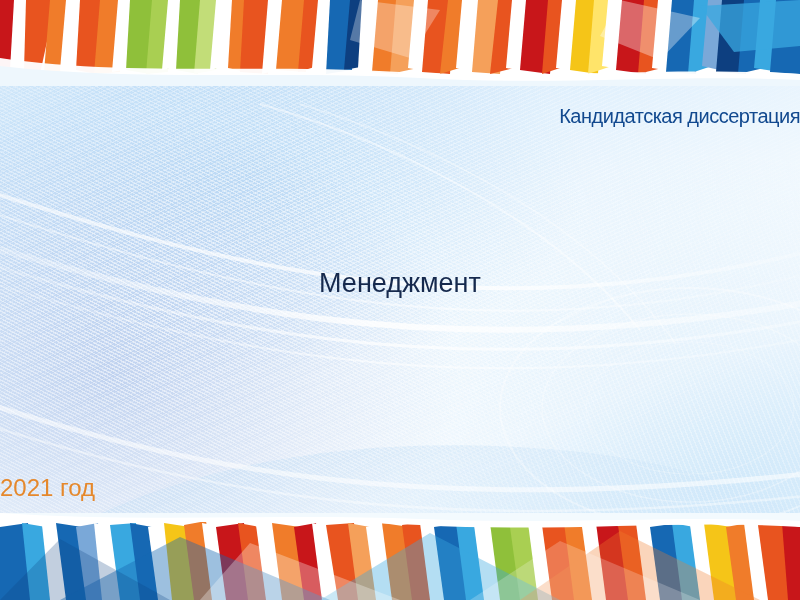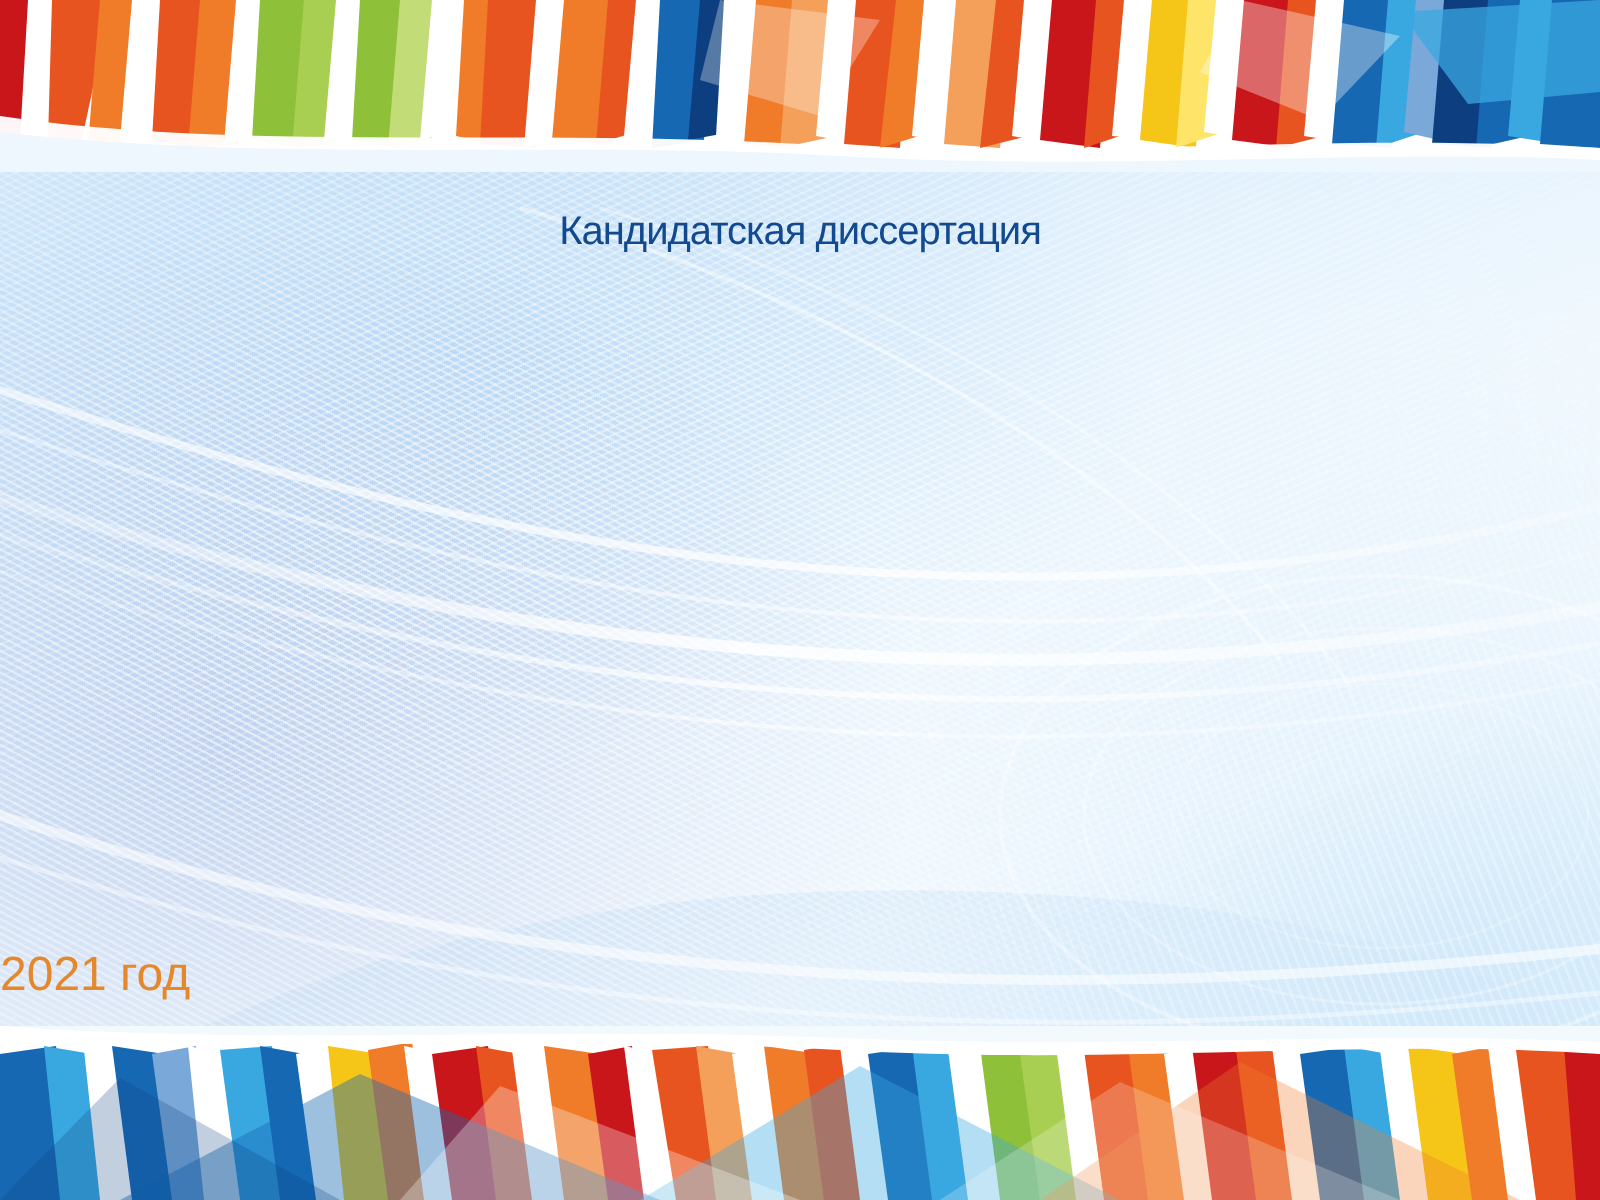--- a/index.html
+++ b/index.html
@@ -283,18 +283,19 @@
         <polygon points="250,30 400,87 200,87" fill="#ffffff" opacity=".30"></polygon>
         <polygon points="560,28 700,87 470,87" fill="#ffffff" opacity=".22"></polygon>
         <polygon points="60,26 170,87 0,87" fill="#0d3f80" opacity=".25"></polygon>
       </g>
 
       <path d="M0,0 C140,16 280,4 420,12 C560,20 680,6 800,14 L800,0 Z" fill="#ffffff"></path>
       <path d="M0,0 C140,10 280,0 420,6 C560,12 680,2 800,8 L800,0 Z" fill="#f3fafe"></path>
     </svg>
   </div>
 
-  <h1 class="title" style="font-size: 20px;">Кандидатская диссертация</h1>
-
+  <h1 class="title" style="font-size: 20px; text-align: right;">Кандидатская диссертация</h1>
+
+  <div class="subtitle">Менеджмент</div>
 
   <div class="year">2021 год</div>
 
 </div>
 
 </body></html>

